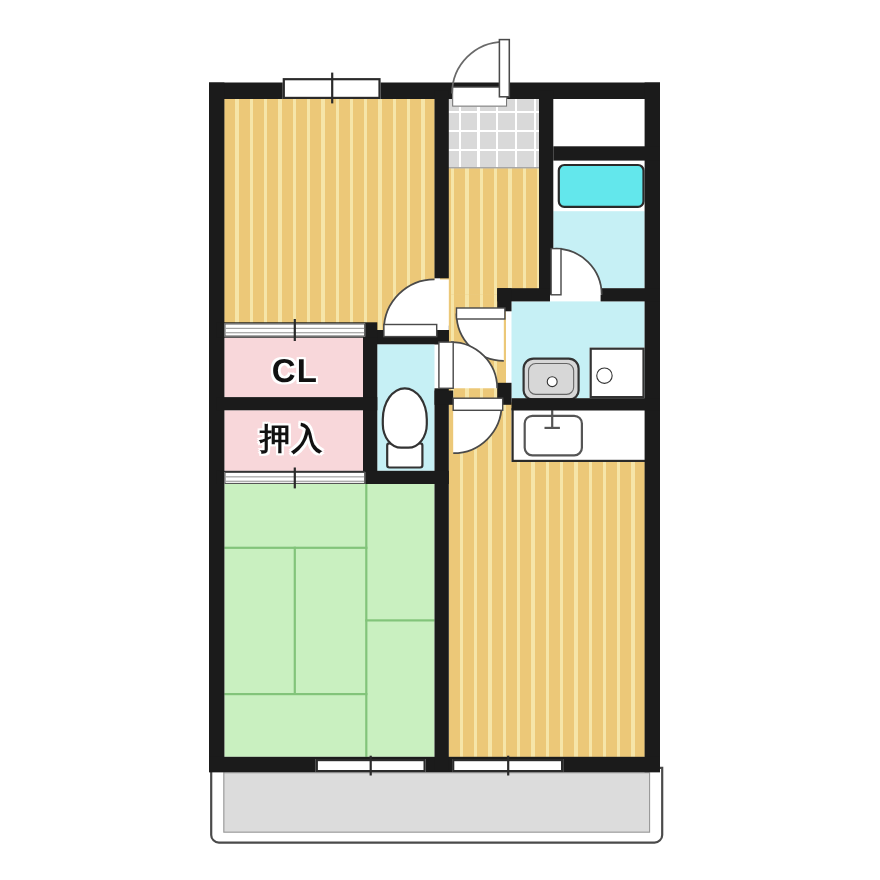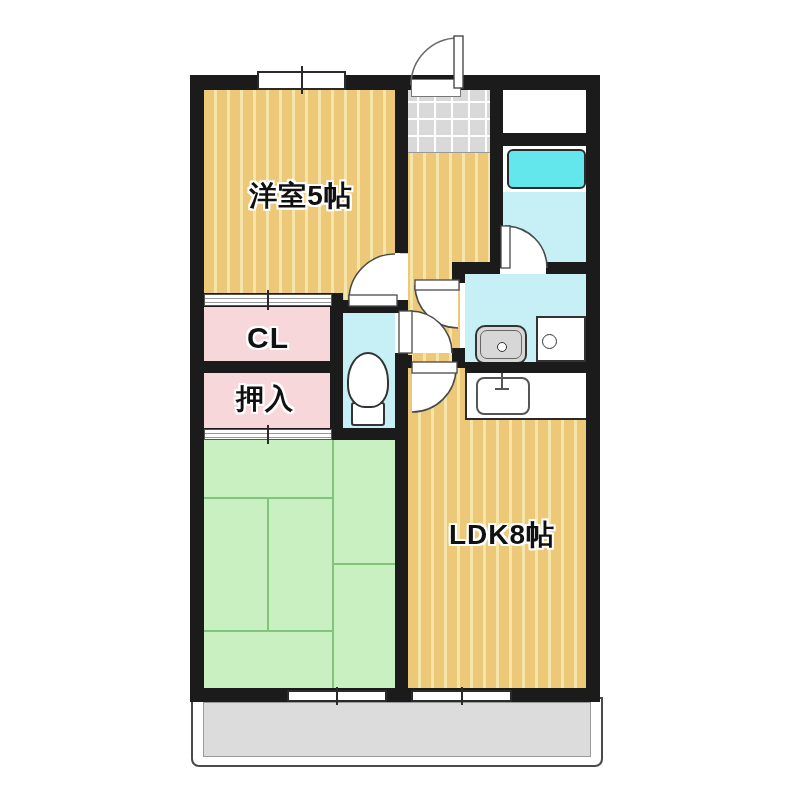--- a/index.html
+++ b/index.html
@@ -144,18 +144,16 @@
 
     <path d="M456,368 A44,44 0 0 1 412,412 L412,368 Z" fill="#ffffff" stroke="none"></path>
     <path d="M456,368 A44,44 0 0 1 412,412" fill="none" stroke="#4a4a4a" stroke-width="1.6"></path>
     <rect x="412" y="362" width="45" height="11" fill="#fff" stroke="#4a4a4a" stroke-width="1.3"></rect>
 
     <path d="M505,226 A42,42 0 0 1 547,268 L505,268 Z" fill="#ffffff" stroke="none"></path>
     <path d="M505,226 A42,42 0 0 1 547,268" fill="none" stroke="#4a4a4a" stroke-width="1.6"></path>
     <rect x="501" y="226" width="9" height="42" fill="#fff" stroke="#4a4a4a" stroke-width="1.3"></rect>
   </svg>
 
-  <div class="label" style="left:301px;top:196px;">洋室5帖</div>
   <div class="label" style="left:268px;top:338px;font-size:30px;">CL</div>
   <div class="label" style="left:265px;top:399px;">押入</div>
-  <div class="label" style="left:502px;top:535px;">LDK8帖</div>
 
 </div>
 
 </body></html>

